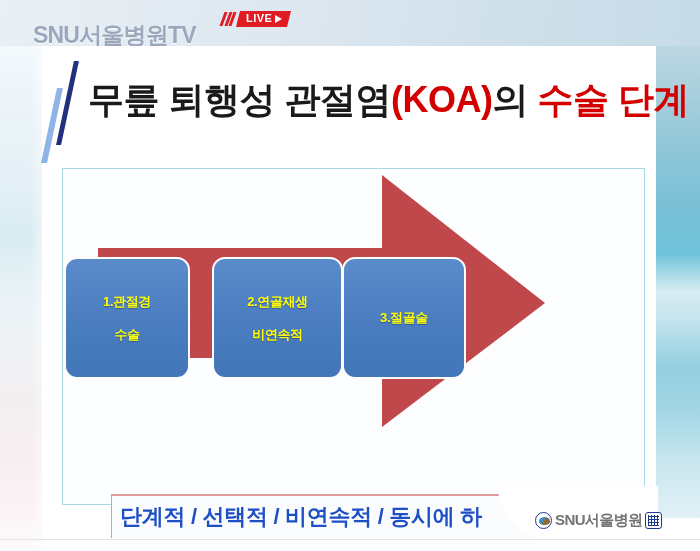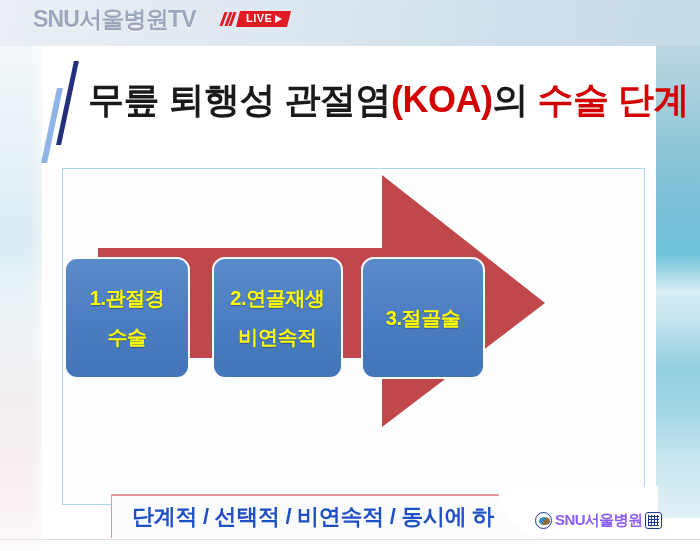--- a/index.html
+++ b/index.html
@@ -16,21 +16,21 @@
   }
 
   
   .header {
     position:absolute; left:0; top:0;
     width:700px; height:46px;
     background:linear-gradient(100deg,#e9eff4 0%,#e3ebf2 22%,#dbe6ef 48%,#cfe0ea 72%,#c6dbe8 100%);
     overflow:hidden;
   }
   .header-title {
-    position:absolute; left:33px; top:4px;
+    position:absolute; left:33px; top:20px;
     font-size:23px; font-weight:bold;
     letter-spacing:-0.8px;
     color:#9aa7bd;
     text-shadow:0 1px 0 #ffffff;
     white-space:nowrap;
   }
   .live-wrap {
     position:absolute; left:222px; top:11px;
     display:flex; align-items:center; gap:2px;
   }
@@ -118,40 +118,40 @@
 
   
   .step-box {
     position:absolute;
     border-radius:13px;
     background:linear-gradient(180deg,#5a8ccb 0%,#4a7cc0 55%,#4375b9 100%);
     border:2px solid #ffffff;
     display:flex; flex-direction:column;
     align-items:center; justify-content:center;
     color:#ffff00;
-    font-size:20px; font-weight:bold;
+    font-size:13px; font-weight:bold;
     letter-spacing:-0.4px;
     line-height:1.05;
     text-shadow:0 1px 1px rgba(20,40,80,0.45);
   }
-  .step-box .l2 { margin-top:19px;font-family:Liberation Mono, monospace; }
+  .step-box .l2 { margin-top:19px; }
   .step-box.one   { left:64px;  top:257px; width:126px; height:122px; }
   .step-box.two   { left:212px; top:257px; width:131px; height:122px; }
-  .step-box.three { left:361px; top:257px; width:124px; height:122px; }
+  .step-box.three { left:342px; top:257px; width:124px; height:122px; }
   .step-box.four  { left:512px; top:257px; width:124px; height:122px; }
 
   
   .bottom-banner {
     position:absolute; left:111px; top:494px;
     width:456px; height:44px;
     background:#fbfcfe;
     border-top:2px solid #e09a9a;
     border-left:1px solid #e09a9a;
     display:flex; align-items:center;
-    padding-left:20px;
+    padding-left:8px;
     overflow:hidden;
   }
   .bottom-banner-text {
     font-size:22px; font-weight:bold;
     color:#1f4fc4;
     letter-spacing:-0.3px;
     white-space:nowrap;
   }
   .banner-sweep {
     position:absolute; left:498px; top:486px;
@@ -173,21 +173,21 @@
     flex:0 0 auto;
   }
   .wm-logo::after {
     content:""; position:absolute;
     left:2.5px; top:4px; width:11px; height:8px;
     background:linear-gradient(120deg,#3a8fbf 0%,#3a8fbf 45%,#8a6a3a 46%,#8a6a3a 100%);
     border-radius:50% 50% 45% 45%;
   }
   .wm-text {
     font-size:15px; font-weight:bold;
-    color:#8b5cf6; letter-spacing:-0.6px;
+    color:#737373; letter-spacing:-0.6px;
     white-space:nowrap;
   }
   .wm-seal {
     width:17px; height:17px; border-radius:3px;
     border:1.5px solid #1a3a8f;
     background:#ffffff;
     position:relative; flex:0 0 auto;
     overflow:hidden;
   }
   .wm-seal::after {

